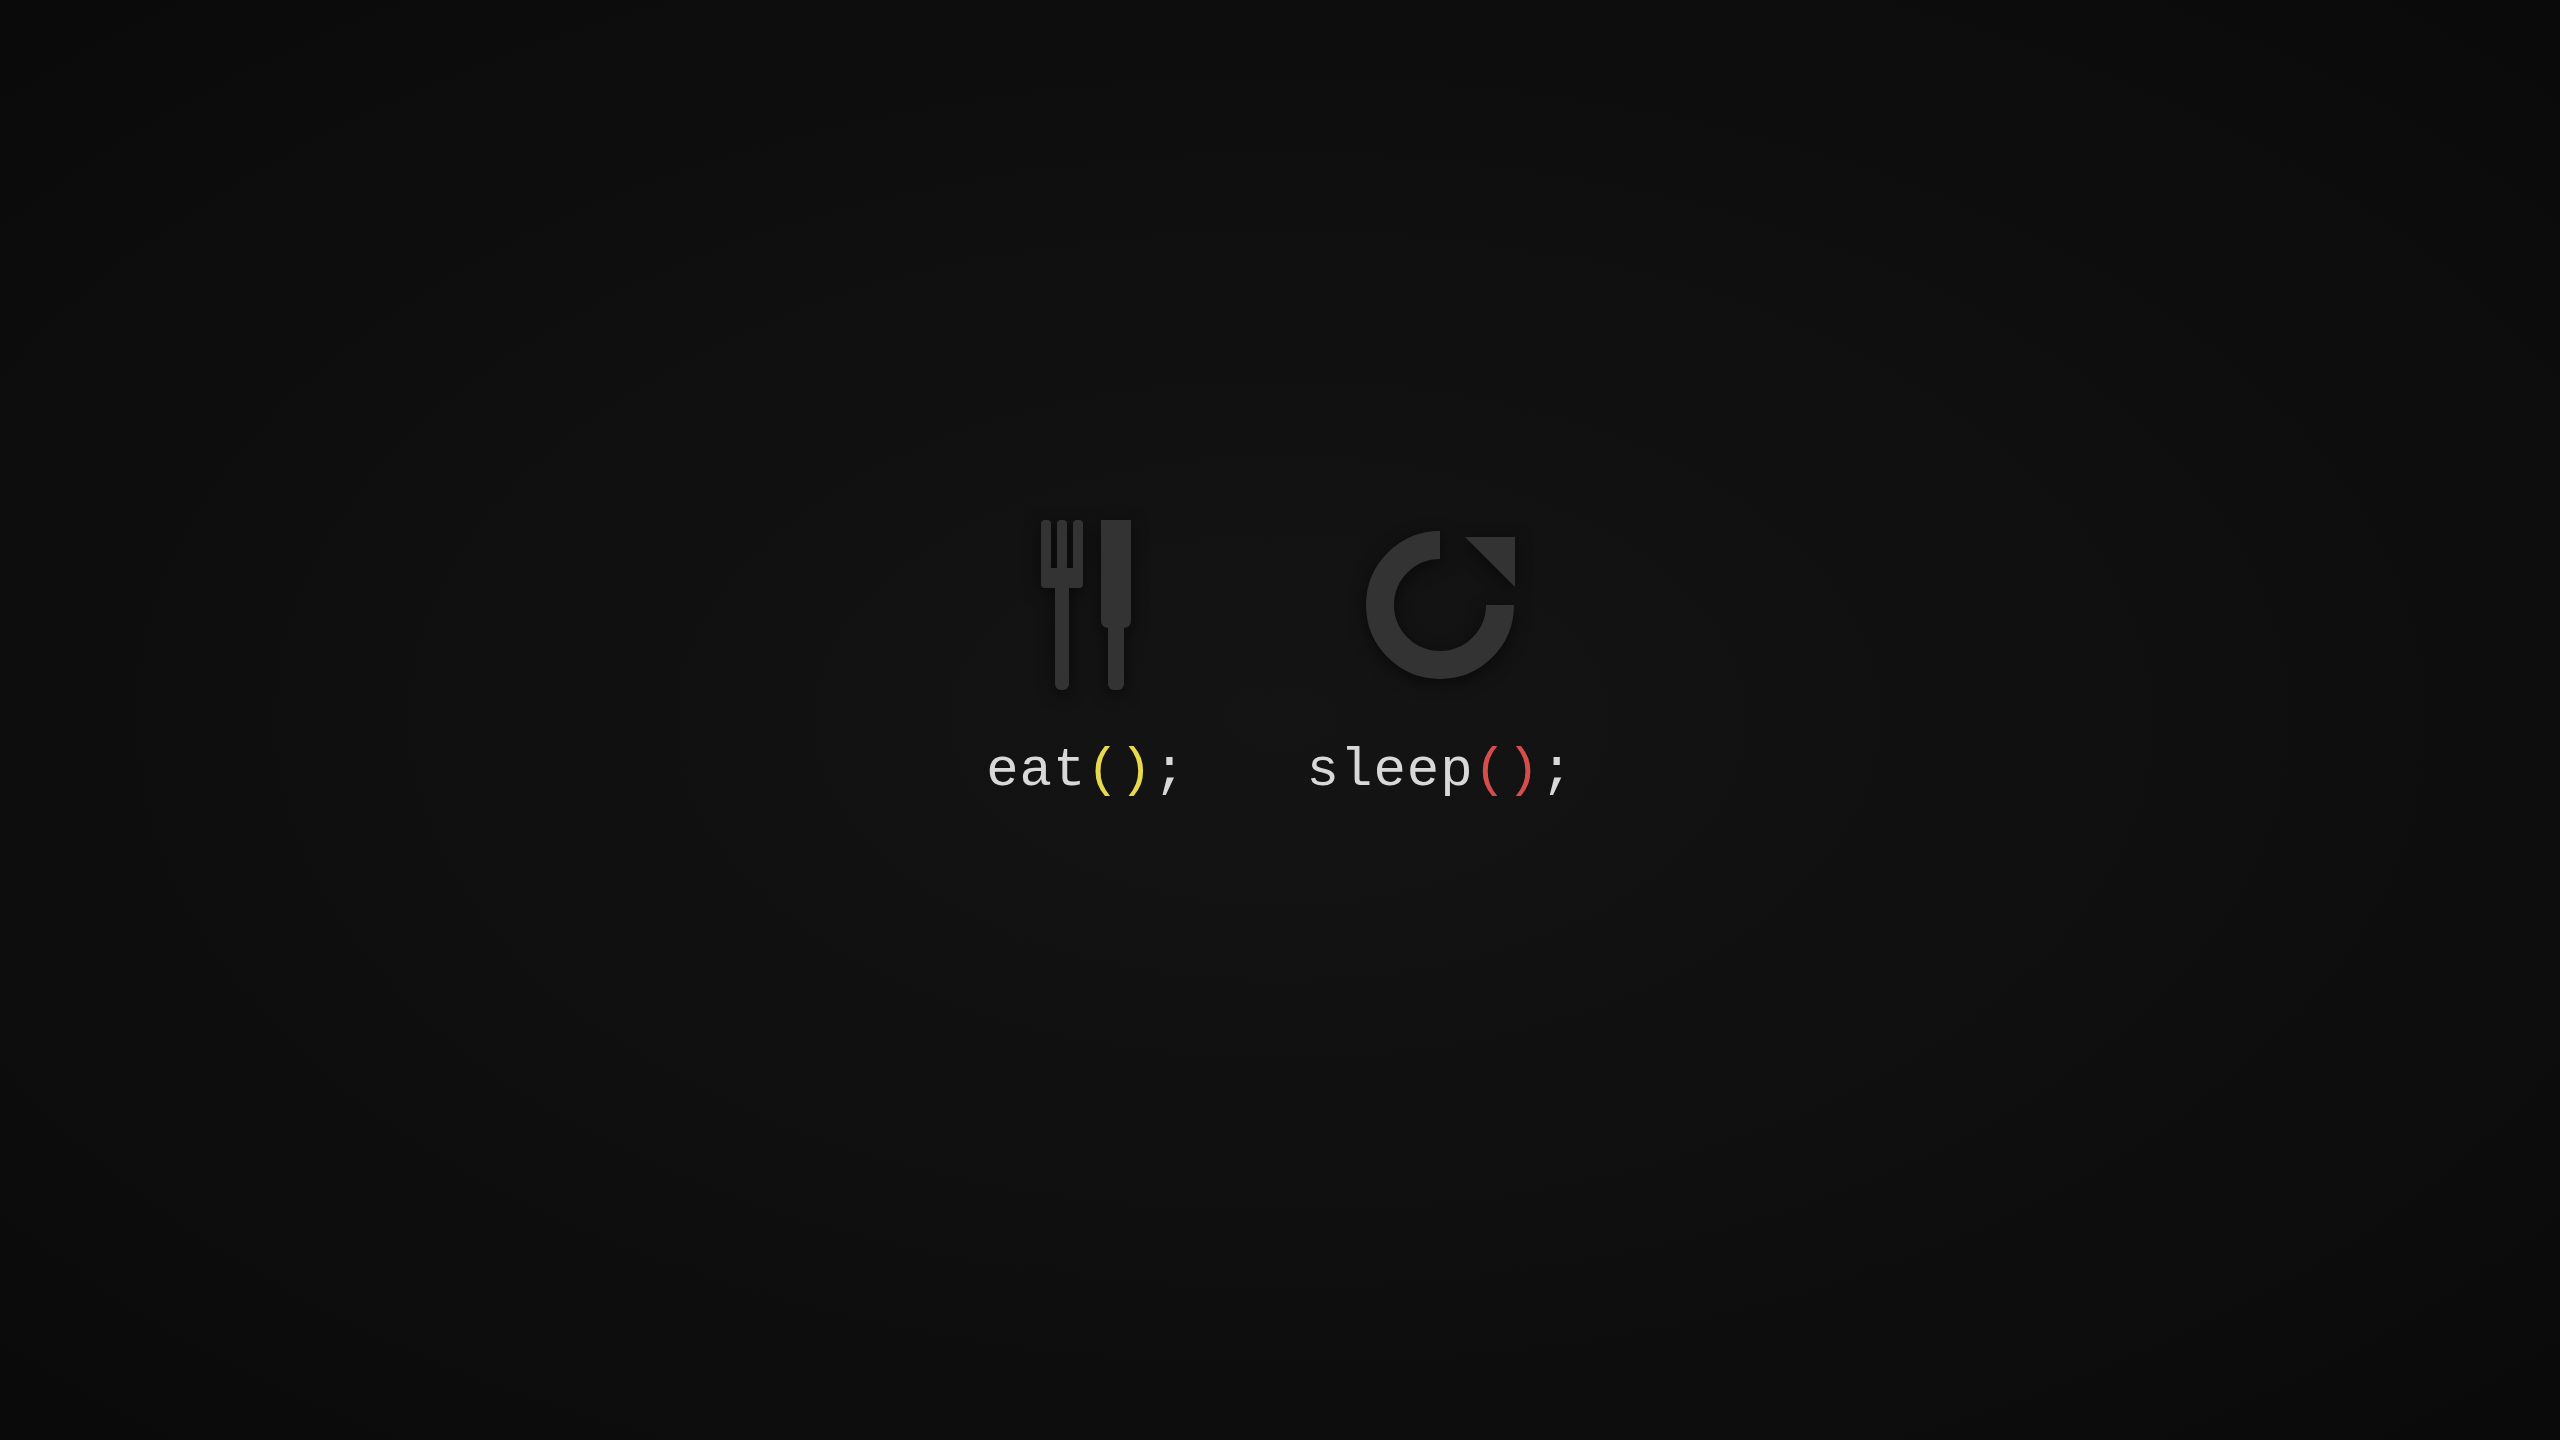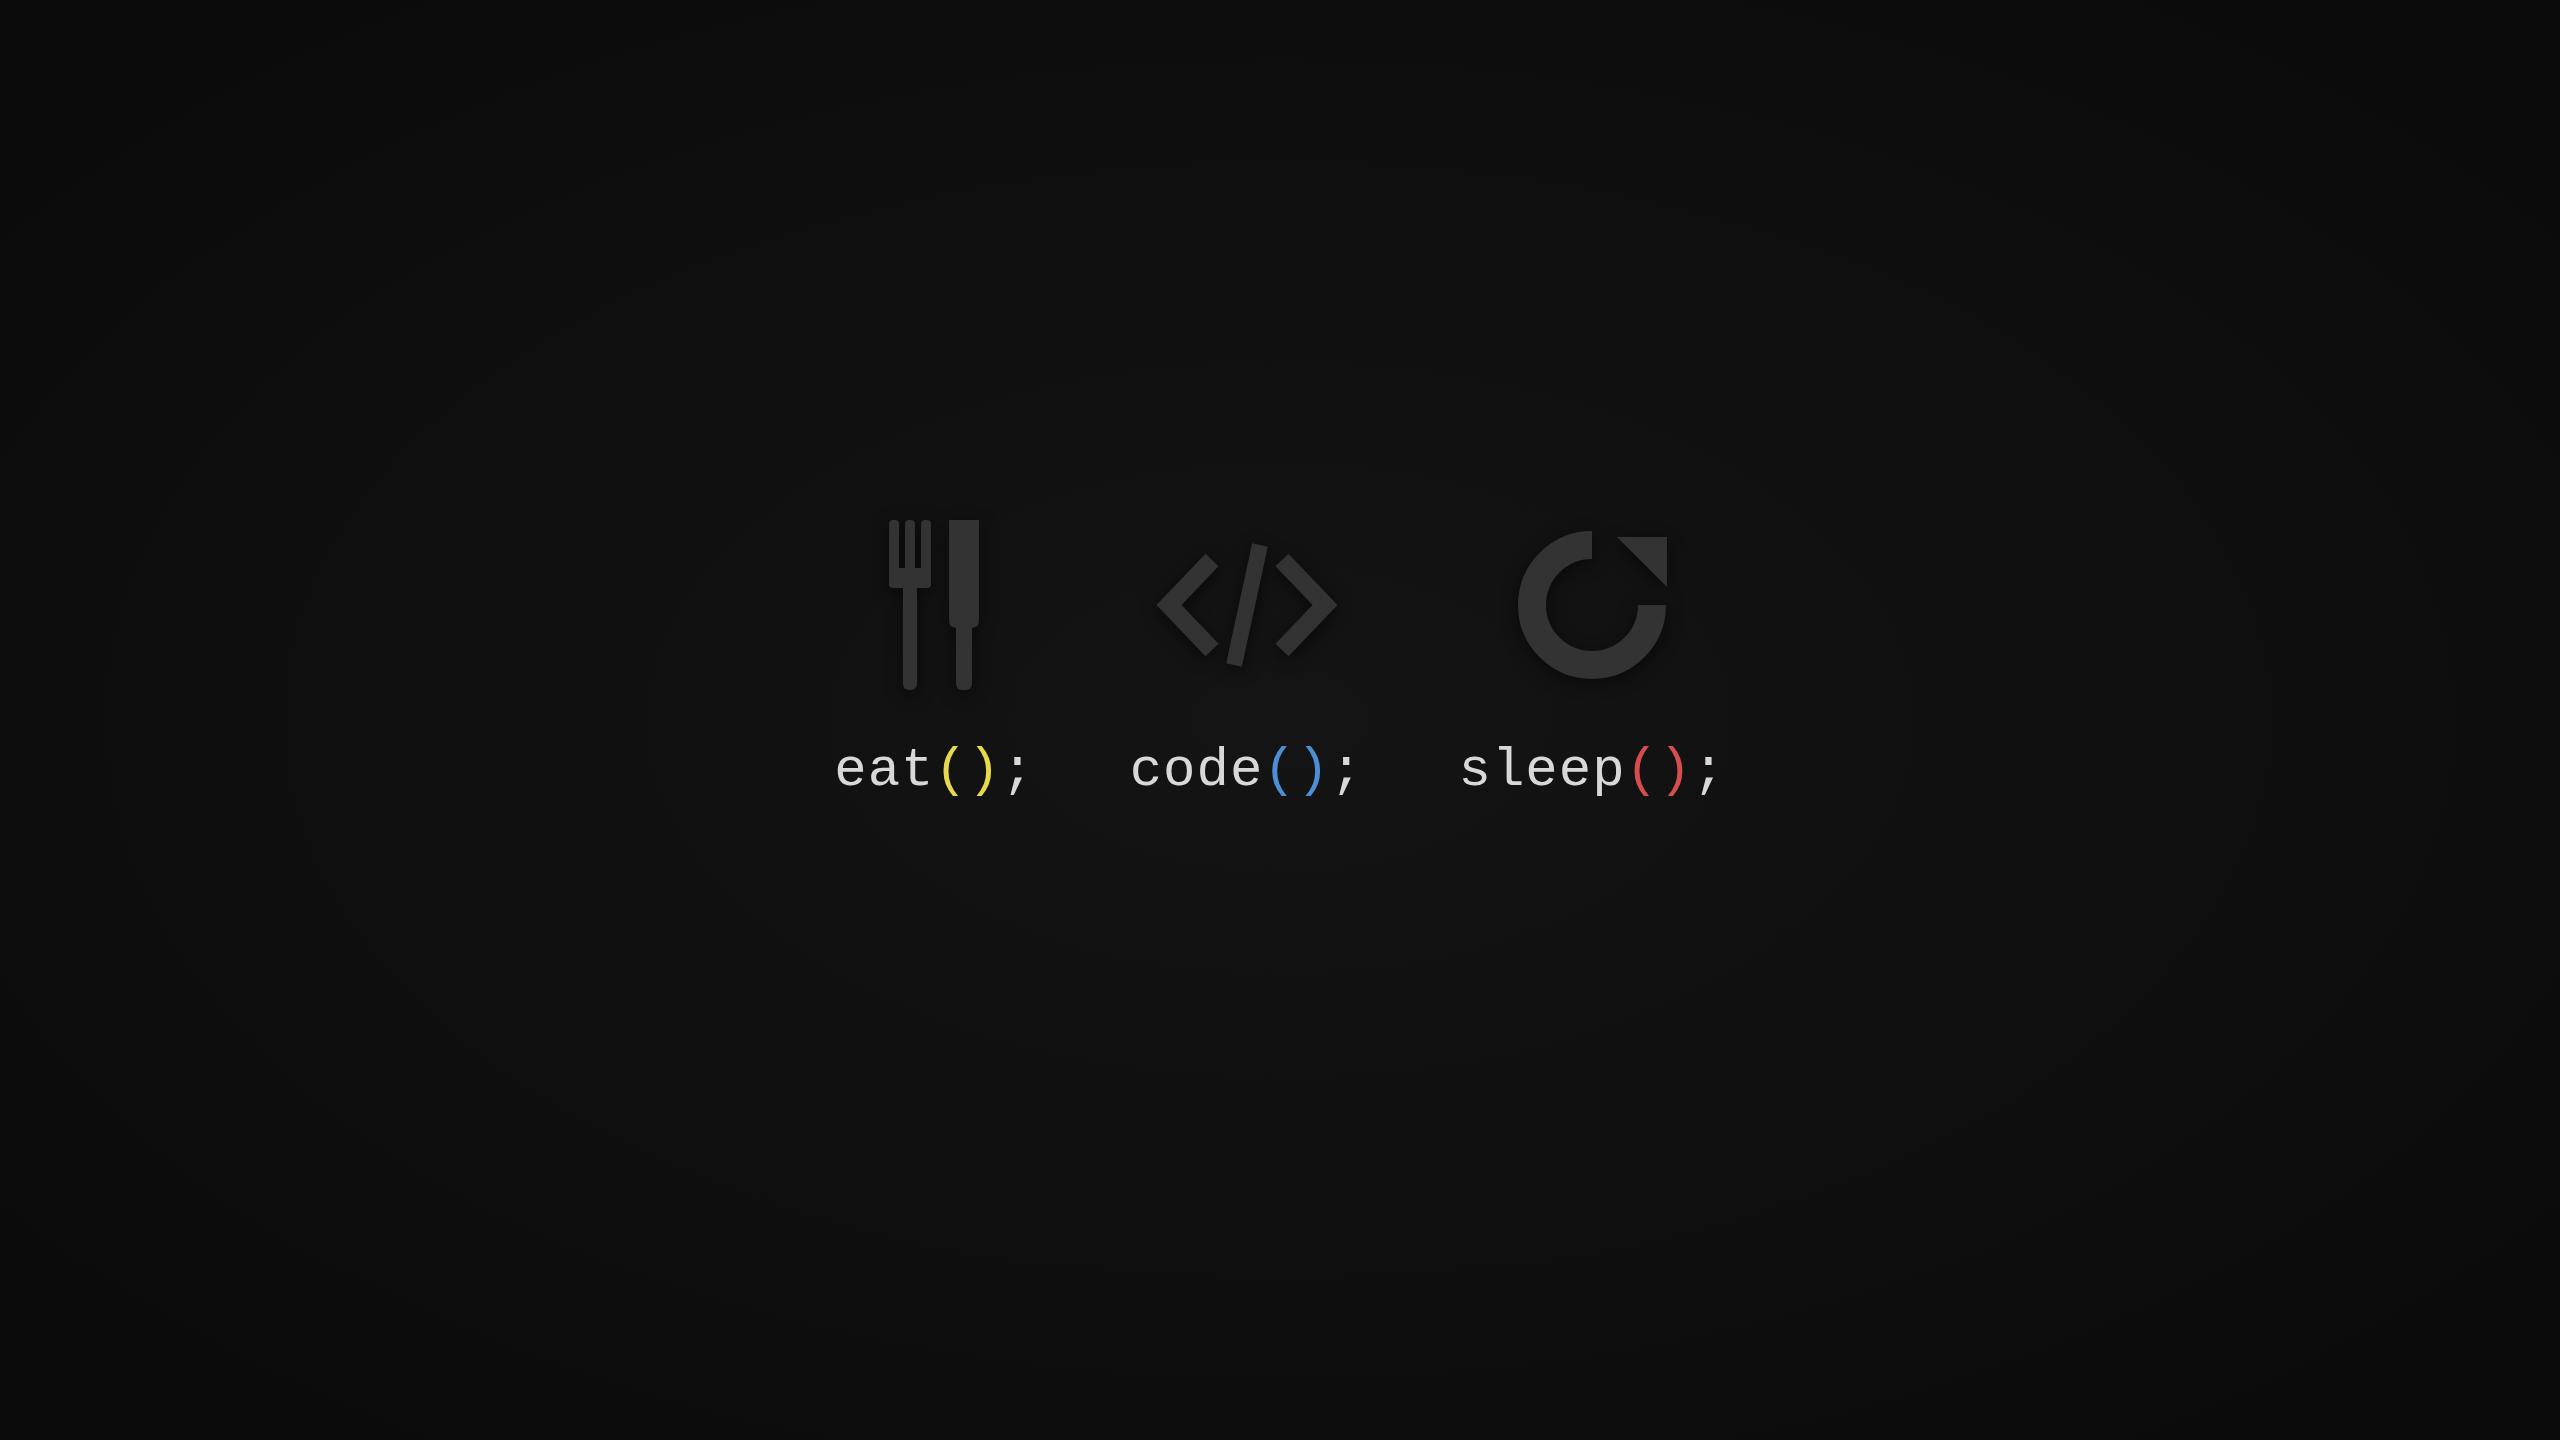--- a/index.html
+++ b/index.html
@@ -13,21 +13,21 @@
       background: #0e0e0e;
       background: radial-gradient(ellipse at center, #141414 0%, #0a0a0a 100%);
       display: flex;
       justify-content: center;
       align-items: center;
       font-family: 'Consolas', 'Monaco', 'Courier New', monospace;
       overflow: hidden;
     }
     .container {
       display: flex;
-      gap: 95px;
+      gap: 120px;
       align-items: flex-end;
       margin-top: -120px;
       text-align: center;
     }
     .item {
       display: flex;
       flex-direction: column;
       align-items: center;
       gap: 50px;
     }
@@ -74,32 +74,20 @@
         <path d="M 90 0 L 120 0 L 120 100 Q 120 108 112 108 L 98 108 Q 90 108 90 100 Z"></path>
         <rect x="97" y="100" width="16" height="70" rx="6"></rect>
       </svg>
     </div>
     <div class="label">
       <span>eat</span><span class="paren paren-yellow" class-extra="paren-yellow">(</span><span class="paren paren-yellow">)</span><span class="semi">;</span>
     </div>
   </div>
 
 
-  <div class="item">
-    <div class="icon-wrap">
-      <svg width="180" height="130" viewBox="0 0 180 130">
-        <path d="M 55 20 L 12 65 L 55 110" stroke="#333333" stroke-width="18" fill="none" stroke-linecap="butt" stroke-linejoin="miter"></path>
-        <path d="M 125 20 L 168 65 L 125 110" stroke="#333333" stroke-width="18" fill="none" stroke-linecap="butt" stroke-linejoin="miter"></path>
-        <path d="M 103 5 L 77 125" stroke="#333333" stroke-width="16" fill="none" stroke-linecap="butt"></path>
-      </svg>
-    </div>
-    <div class="label">
-      <span>code</span><span class="paren paren-blue">(</span><span class="paren paren-blue">)</span><span class="semi">;</span>
-    </div>
-  </div>
 
   <div class="item">
     <div class="icon-wrap">
       <svg width="160" height="160" viewBox="0 0 160 160">
         <path d="M 80 20 A 60 60 0 1 0 140 80" stroke="#333333" stroke-width="28" fill="none"></path>
         <path d="M 105 12 L 155 12 L 155 62 Z" fill="#333333"></path>
       </svg>
     </div>
     <div class="label">
       <span>sleep</span><span class="paren paren-red">(</span><span class="paren paren-red">)</span><span class="semi">;</span>

